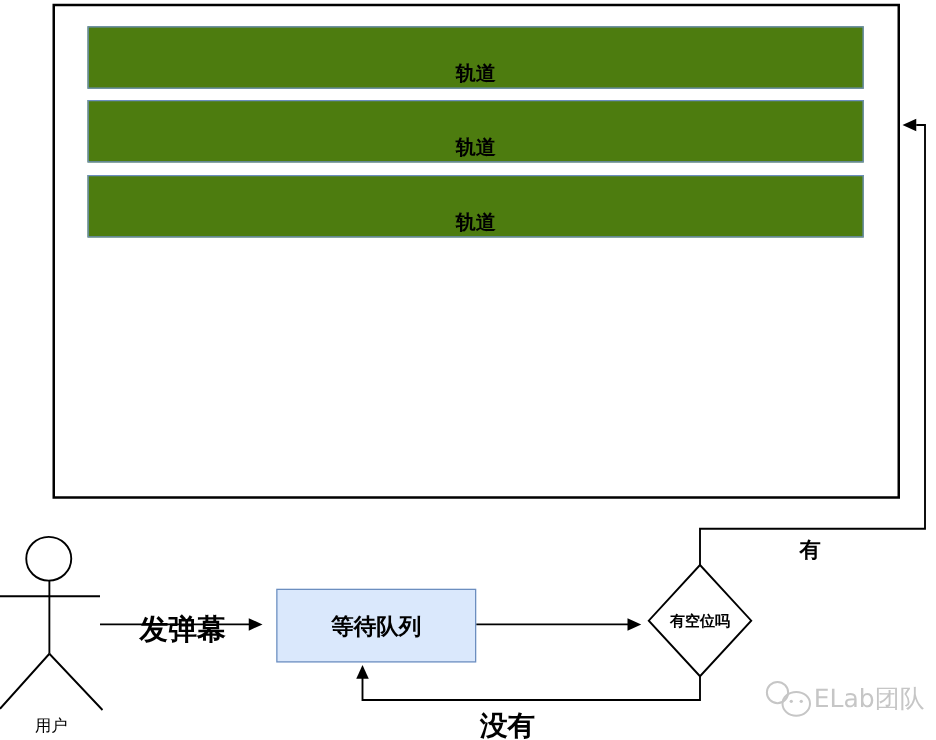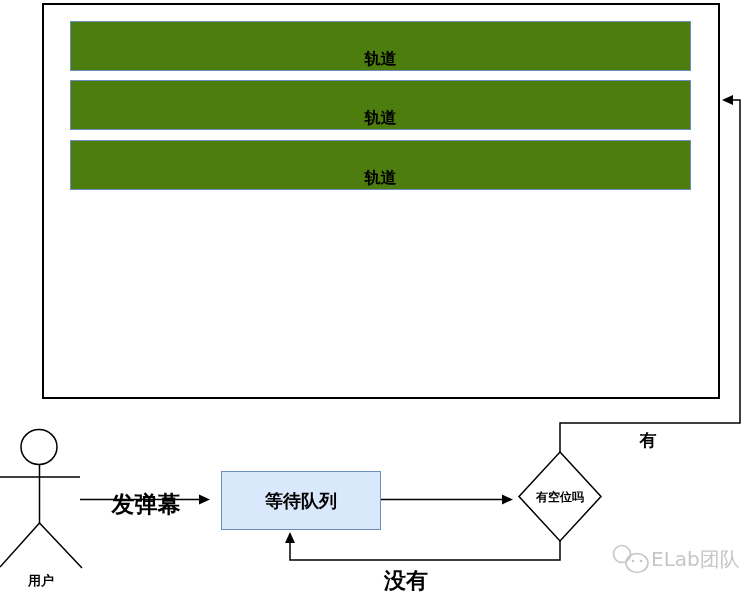--- a/index.html
+++ b/index.html
@@ -30,21 +30,21 @@
   }
   .svg-layer{left:0;top:0;width:749px;height:592px;pointer-events:none;}
   .lbl{
     color:#000000;font-weight:bold;white-space:nowrap;
     transform:translate(-50%,-50%);
   }
   .lbl-send{left:146px;top:469px;font-size:23px;margin-top:35px;}
   .lbl-decision{left:560px;top:497px;font-size:12px;}
   .lbl-yes{left:648px;top:440px;font-size:17px;}
   .lbl-no{left:406px;top:581px;font-size:22px;}
-  .lbl-actor{left:41px;top:581px;font-size:13px;font-weight:bold;}
+  .lbl-actor{left:41px;top:581px;font-size:13px;font-weight:normal;}
   .watermark-text{
     left:651px;top:559px;transform:translateY(-50%);
     font-size:20px;color:#c6c6c6;white-space:nowrap;font-weight:normal;
   }
 </style>
 </head>
 <body>
 
 <div class="canvas">
 

